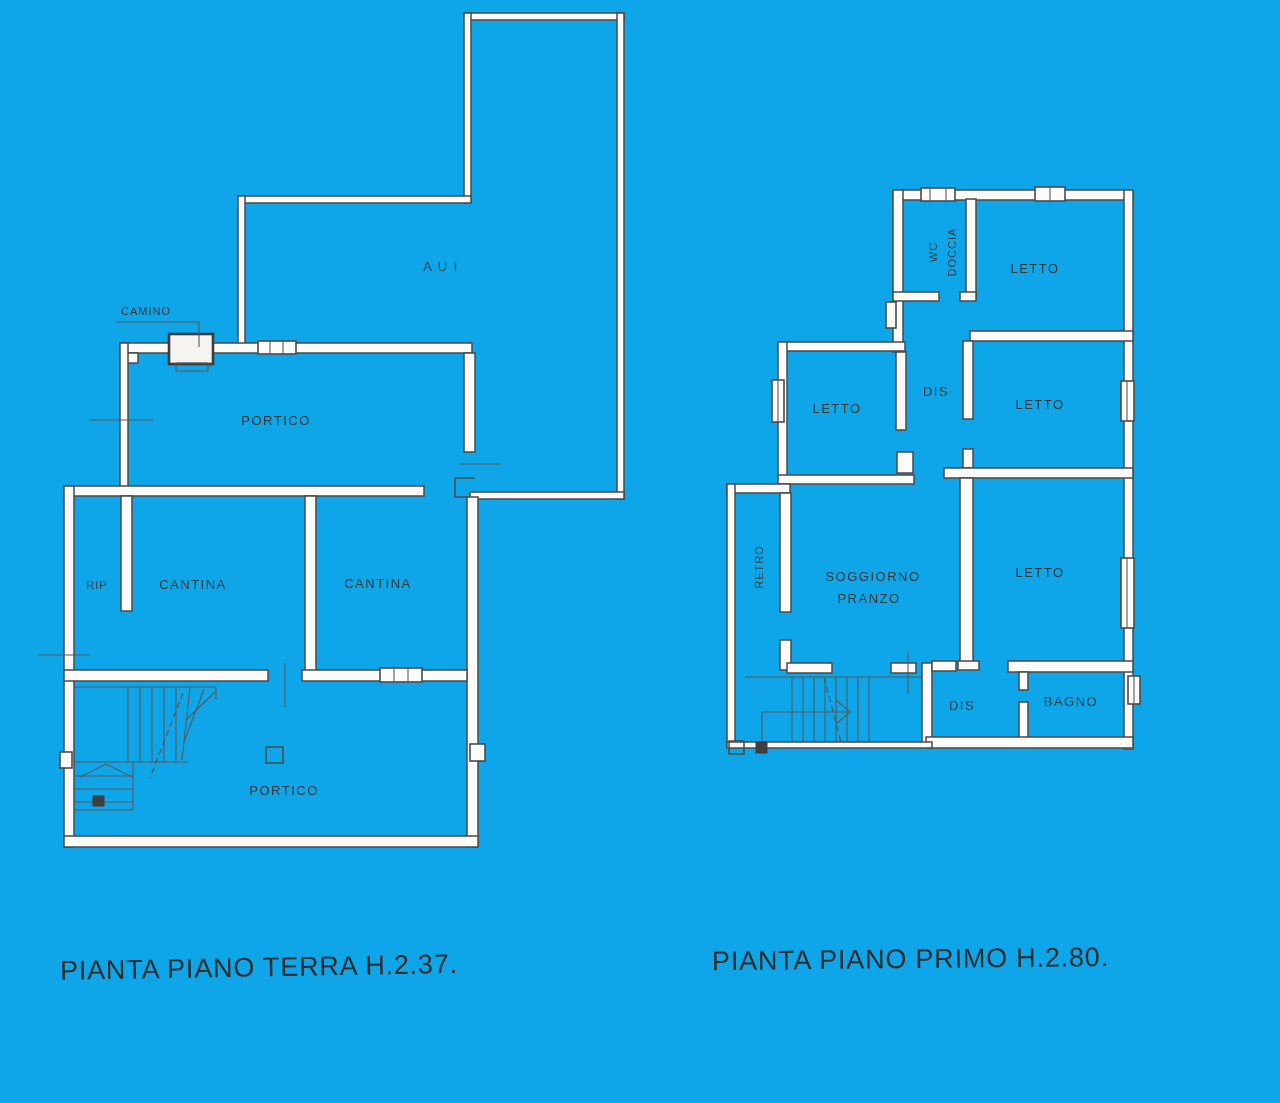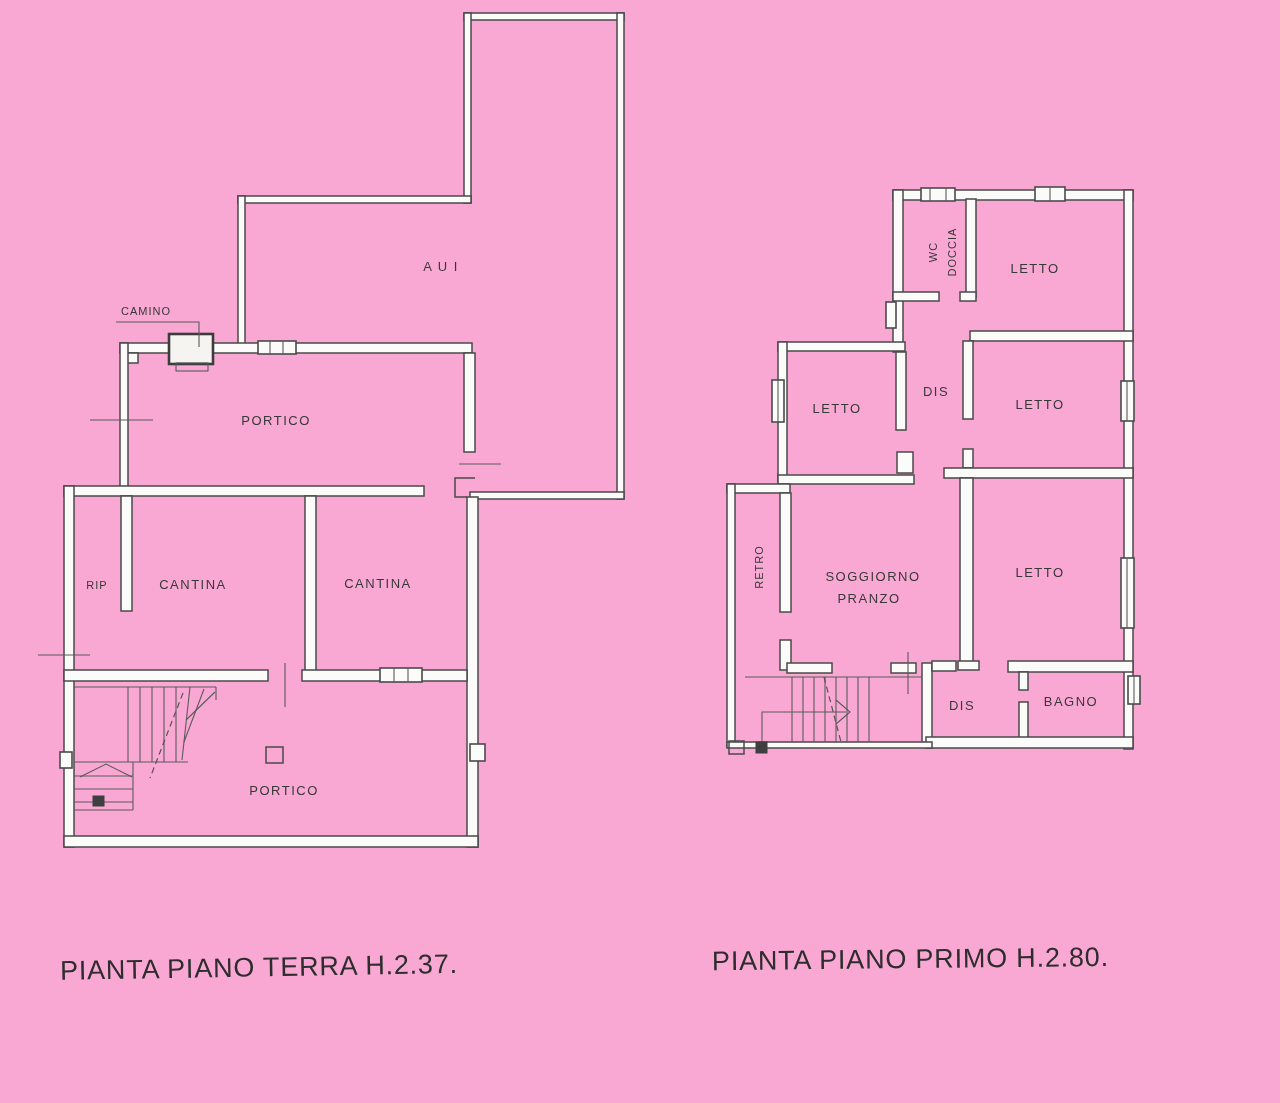--- a/index.html
+++ b/index.html
@@ -1,17 +1,17 @@
 <!DOCTYPE html>
 <html><head>
 <meta charset="utf-8">
 <style>
   html,body{margin:0;padding:0;}
   body{background:#e9e8e5;}
-  #canvas{position:relative;width:1280px;height:1103px;background:#f9a8d4;overflow:hidden;margin:0 auto;}
+  #canvas{position:relative;width:1280px;height:1103px;background:#0ea5e9;overflow:hidden;margin:0 auto;}
   svg{position:absolute;left:0;top:0;}
   .w    { fill:#fbfbf9; stroke:#4a4a4a; stroke-width:1.5; }
   .ln   { stroke:#4a4a4a; stroke-width:1.5; fill:none; }
   .thin { stroke:#5a5a5a; stroke-width:1.1; fill:none; }
   .bold { fill:#f5f4f1; stroke:#3c3c3c; stroke-width:2.6; }
   .win  { fill:#fbfbf9; stroke:#4a4a4a; stroke-width:1.6; }
   .dark { fill:#3f3f3f; stroke:#3f3f3f; }
   .dash { stroke:#555; stroke-width:1.2; stroke-dasharray:6 4; fill:none; }
   text  { font-family:"Liberation Sans", sans-serif; fill:#383838; }
   .lbl  { font-size:13px; letter-spacing:1.5px; text-anchor:middle; }

